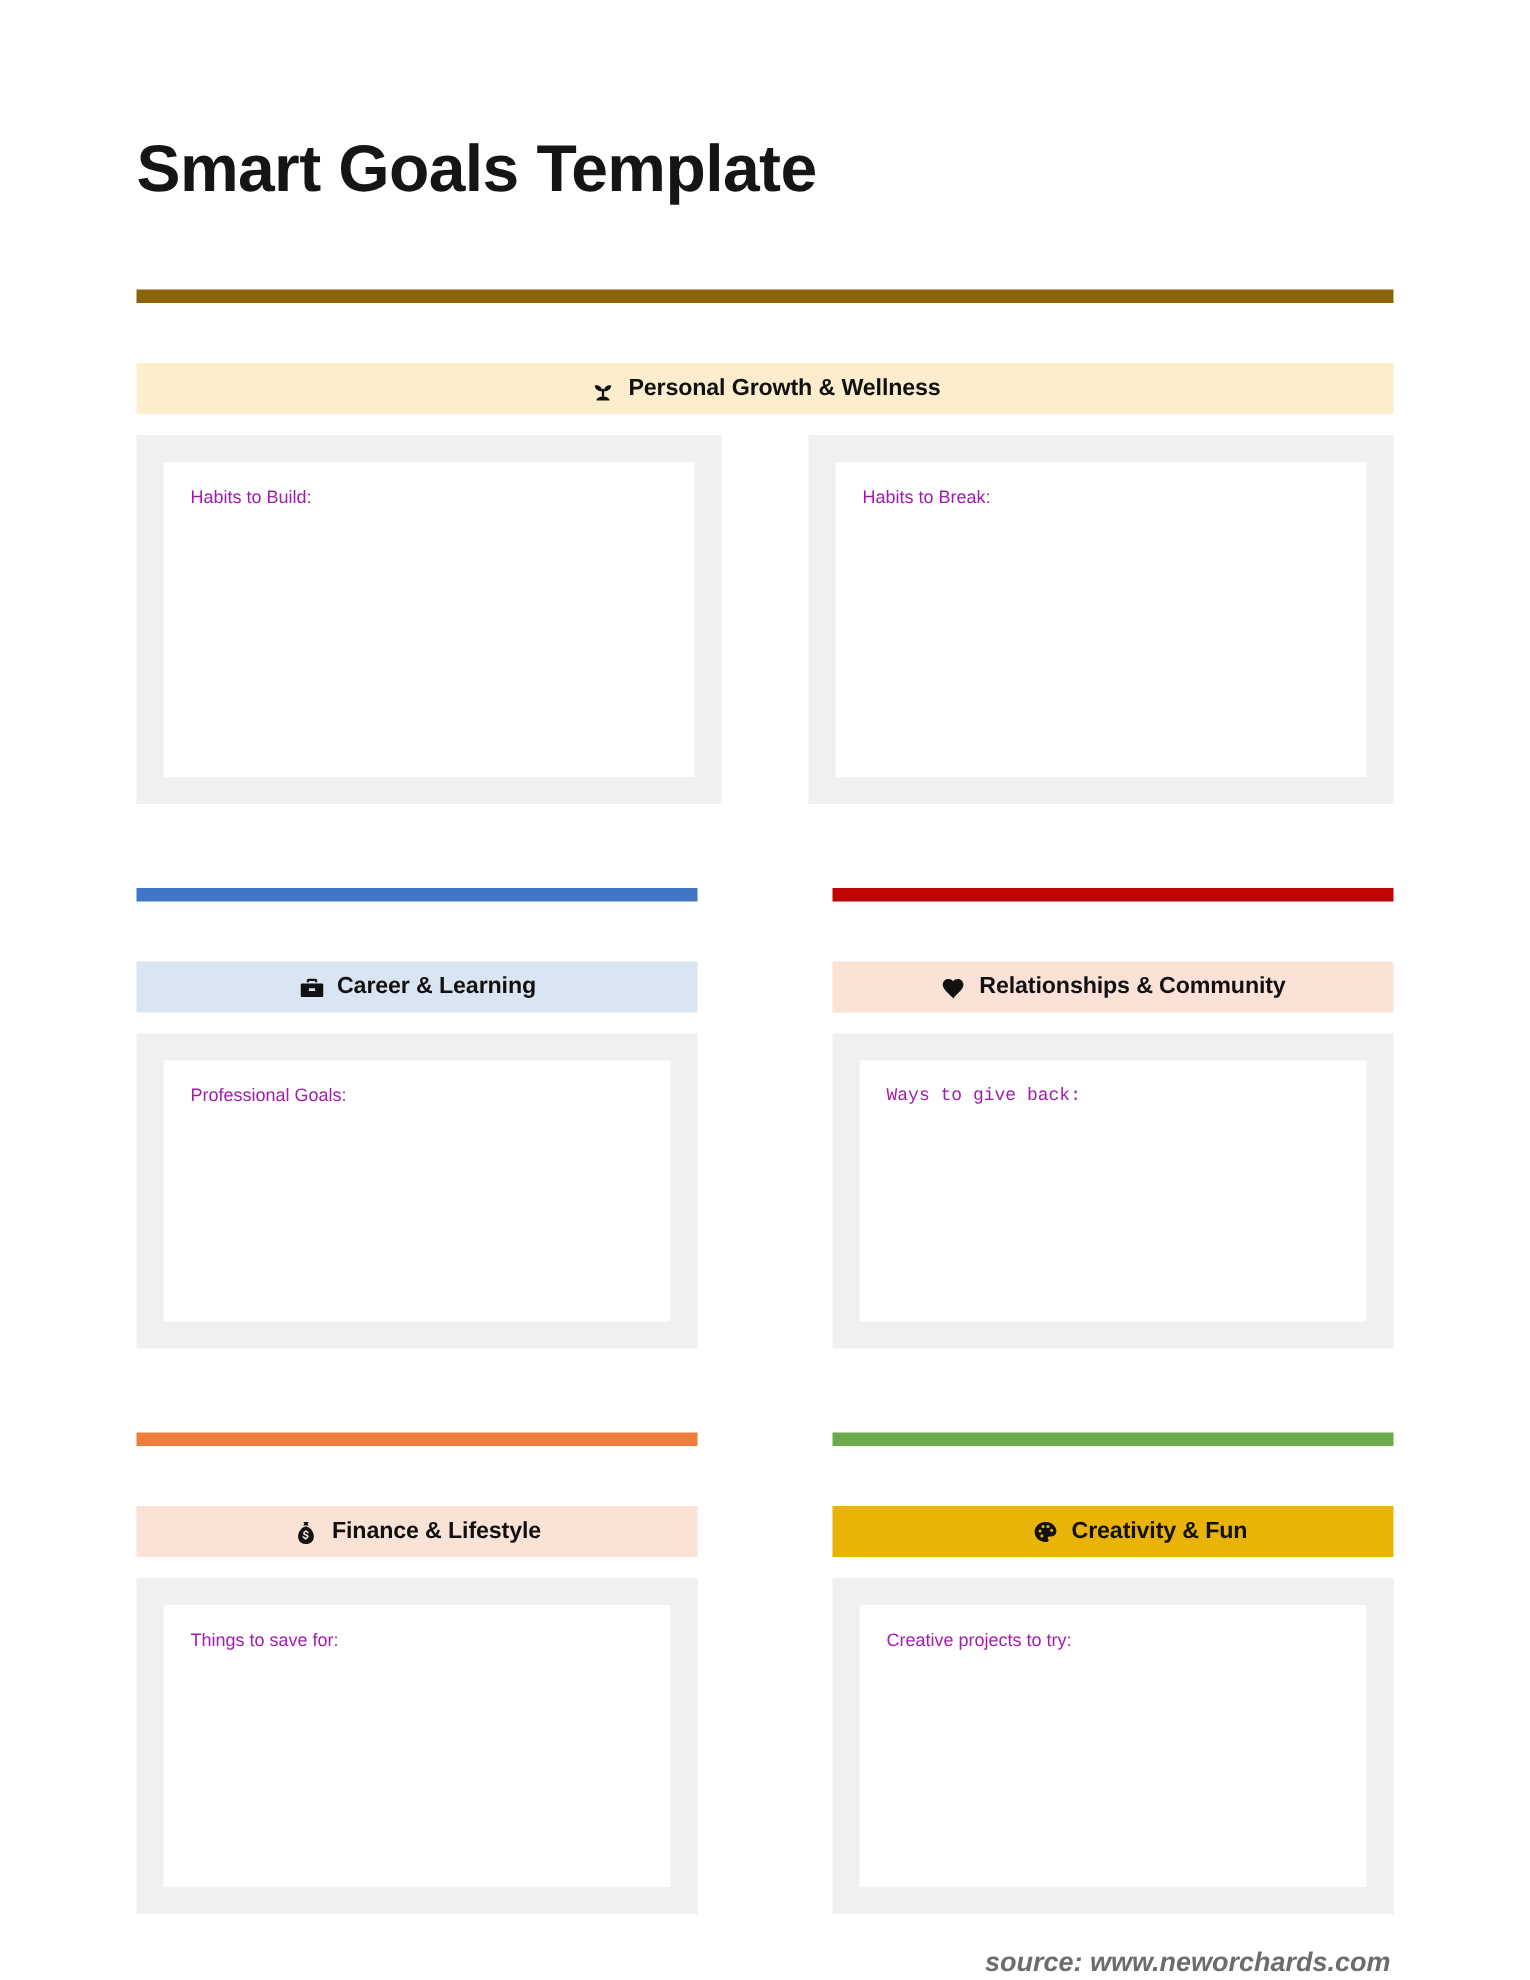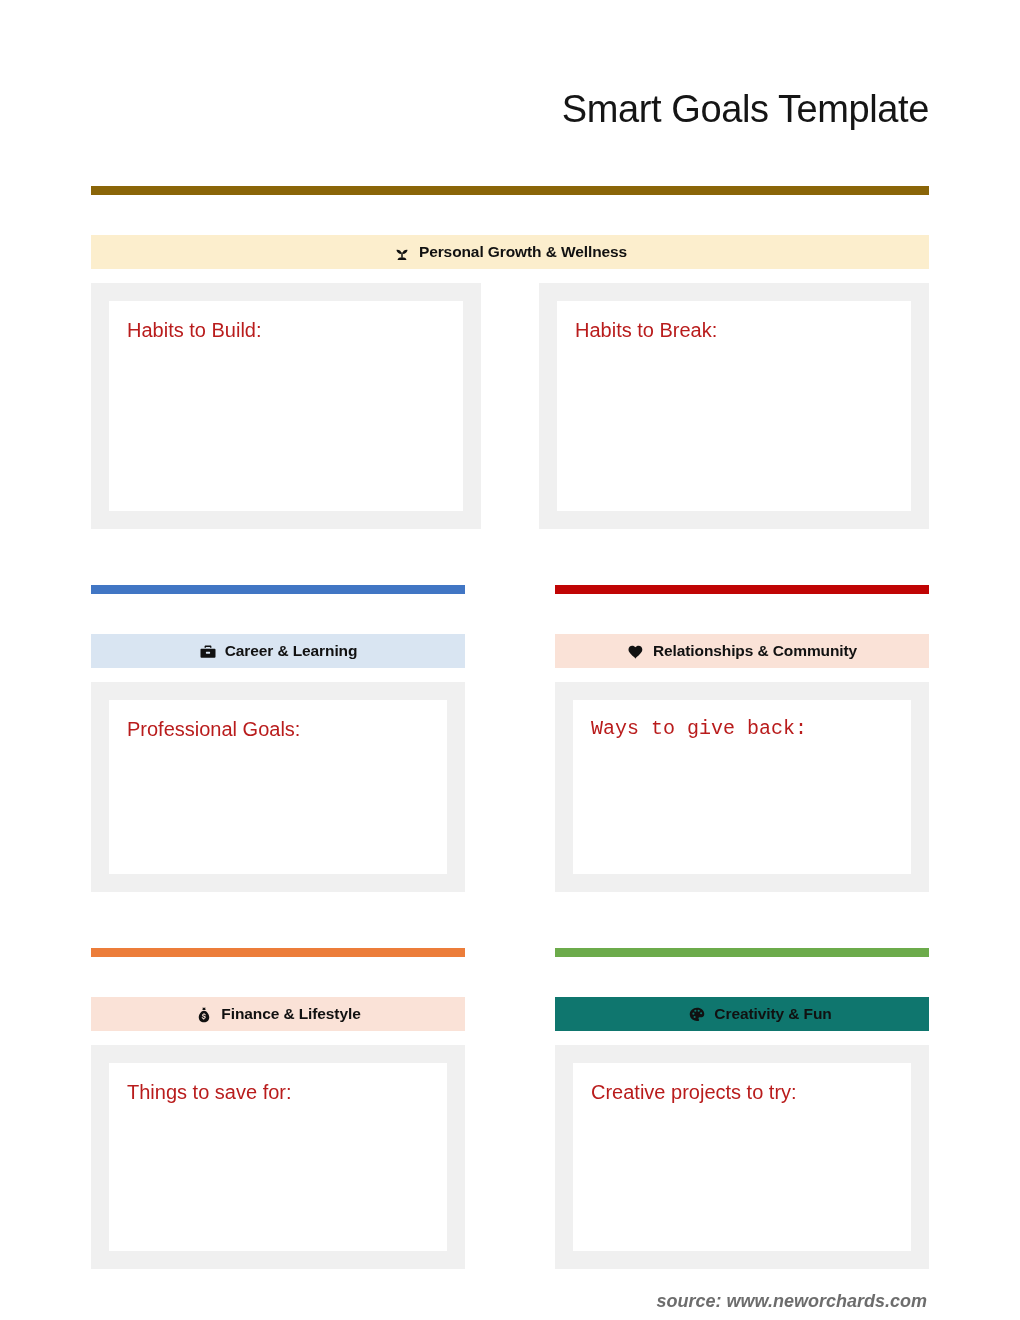--- a/index.html
+++ b/index.html
@@ -19,23 +19,23 @@
 
   .page {
     position: relative;
     width: 1020px;
     height: 1320px;
     padding: 0 91px;
   }
 
   
   .page-title {
-    text-align: right;
-    font-size: 38px;
-    font-weight: 400;
+    text-align: left;
+    font-size: 44px;
+    font-weight: 700;
     letter-spacing: -0.4px;
     color: #151515;
     padding-top: 88px;
     padding-bottom: 0;
     line-height: 1.15;
   }
 
   
   .accent-bar {
     height: 9px;
@@ -70,22 +70,22 @@
   
   .panel {
     background: #f0f0f0;
     padding: 18px;
   }
 
   .panel-field {
     background: #ffffff;
     height: 100%;
     padding: 16px 18px;
-    font-size: 20px;
-    color: #b91c1c;
+    font-size: 12px;
+    color: #a21caf;
     line-height: 1.3;
   }
 
   
   .row {
     margin-top: 0;
   }
 
   .row-1 { margin-top: 54px; }
 
@@ -203,21 +203,21 @@
         </span>
         <span>Finance &amp; Lifestyle</span>
       </div>
       <div class="panel" style="background: rgb(240, 240, 240);">
         <div class="panel-field" style="background: rgb(255, 255, 255);">Things to save for:</div>
       </div>
     </div>
 
     <div class="card">
       <div class="accent-bar" style="background: rgb(108, 171, 75);"></div>
-      <div class="section-header" style="background: #0f766e; padding-left: 36px;">
+      <div class="section-header" style="background: #eab308; padding-left: 36px;">
         <span class="hdr-icon">
           <svg viewBox="0 0 24 24" width="18" height="18" aria-hidden="true">
             <path fill="#111111" d="M12 2.3c5.4 0 9.7 3.6 9.7 8.2 0 2.7-2 4.6-4.6 4.6h-1.7c-.8 0-1.4.6-1.4 1.4 0 .4.1.7.4 1 .2.3.4.6.4 1 0 .8-.6 1.4-1.4 1.4h-1.4c-5.4 0-9.7-4-9.7-8.8S6.6 2.3 12 2.3zM7.2 11.6a1.4 1.4 0 100-2.8 1.4 1.4 0 000 2.8zm2.6-3.9a1.4 1.4 0 100-2.8 1.4 1.4 0 000 2.8zm4.4 0a1.4 1.4 0 100-2.8 1.4 1.4 0 000 2.8zm3.3 3.3a1.4 1.4 0 100-2.8 1.4 1.4 0 000 2.8zM8.8 16a1.4 1.4 0 100-2.8 1.4 1.4 0 000 2.8z"></path>
           </svg>
         </span>
         <span>Creativity &amp; Fun</span>
       </div>
       <div class="panel" style="background: rgb(240, 240, 240);">
         <div class="panel-field" style="background: rgb(255, 255, 255);">Creative projects to try:</div>
       </div>

